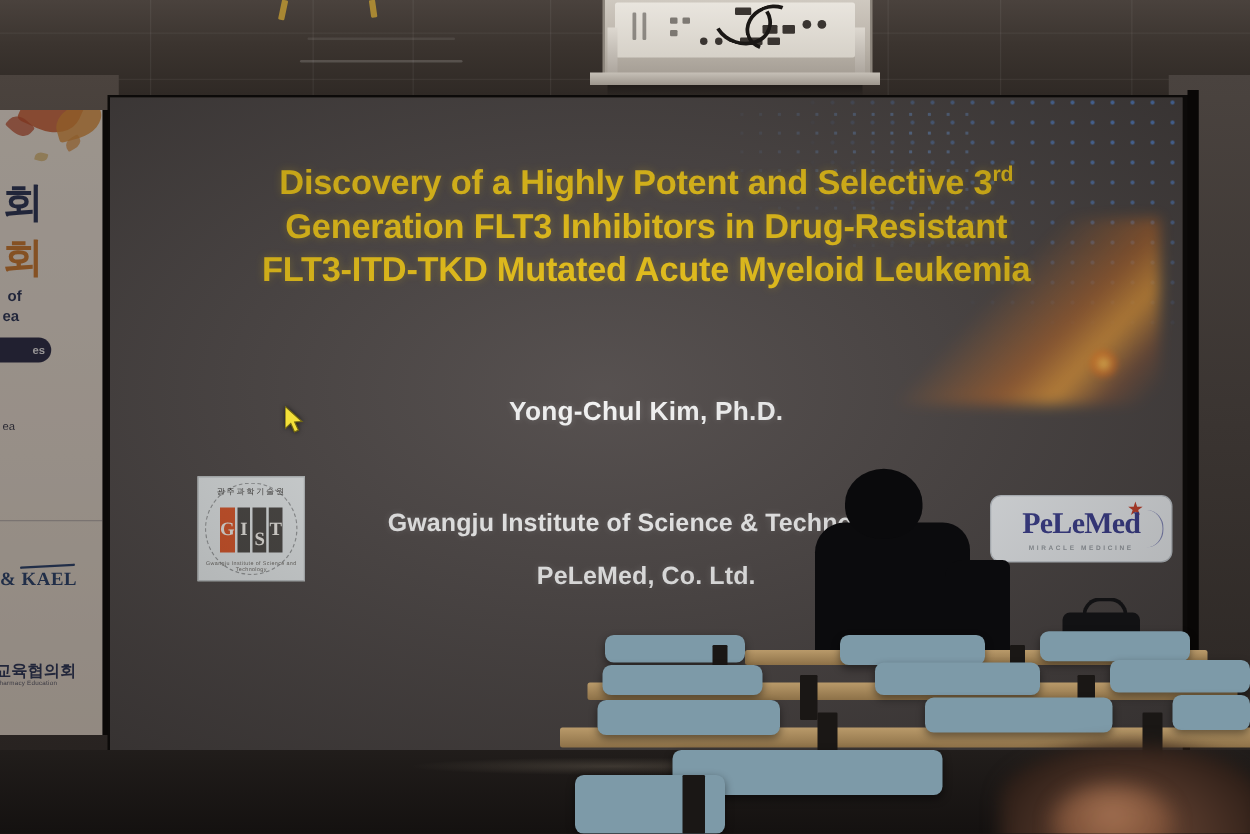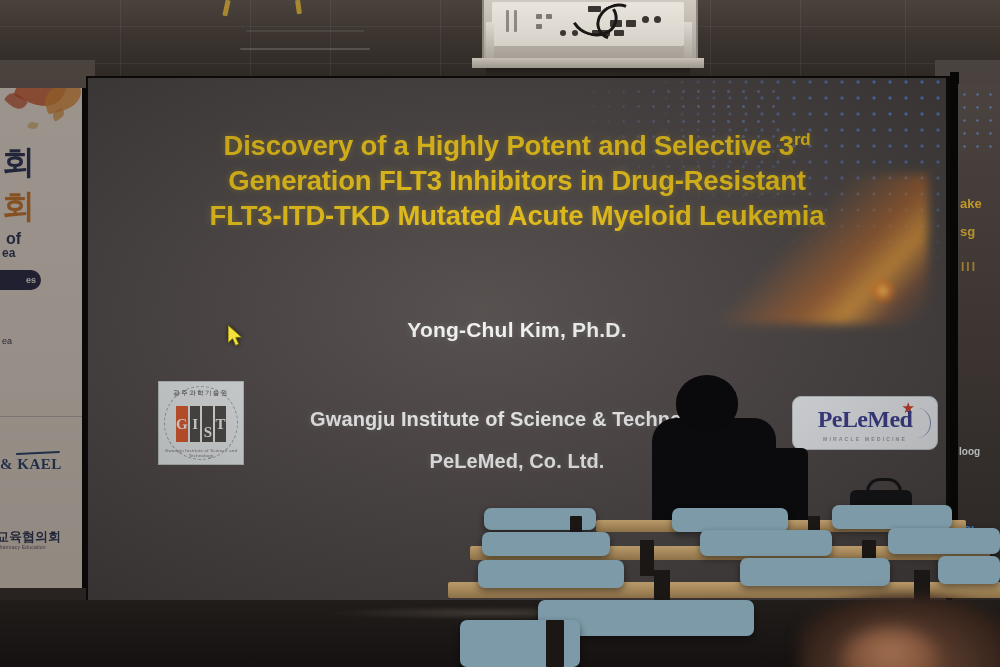--- a/index.html
+++ b/index.html
@@ -117,21 +117,21 @@
     filter:drop-shadow(0 0 2px rgba(0,0,0,.6));}
 
   
   .banner{position:absolute;left:0;top:88px;width:82px;height:500px;
     background:linear-gradient(180deg,#efe9e2 0%,#e7e0d8 55%,#ded6cd 100%);
     overflow:hidden;}
   .banner-dim{position:absolute;inset:0;background:rgba(40,30,24,.42);}
   .leaf{position:absolute;border-radius:60% 10% 60% 10%;}
   .bn-kr1{position:absolute;left:2px;top:52px;font-size:33px;font-weight:bold;color:#1d2b54;}
   .bn-kr2{position:absolute;left:2px;top:96px;font-size:33px;font-weight:bold;color:#c8752c;}
-  .bn-en1{position:absolute;left:6px;top:142px;font-size:16px;font-weight:bold;color:#1d2b54;}
+  .bn-en1{position:absolute;left:6px;top:142px;font-size:12px;font-weight:bold;color:#1d2b54;}
   .bn-en2{position:absolute;left:2px;top:158px;font-size:12px;font-weight:bold;color:#1d2b54;}
   .bn-pill{position:absolute;left:-22px;top:182px;width:58px;height:20px;border-radius:10px;
     background:#1d2243;color:#e6e8ee;font-size:9px;font-weight:bold;
     display:flex;align-items:center;justify-content:flex-end;padding-right:5px;}
   .bn-mid{position:absolute;left:2px;top:248px;font-size:9px;color:#2a2f45;}
   .bn-rule{position:absolute;left:0;top:328px;width:82px;height:1px;background:rgba(40,45,70,.25);}
   .bn-kael{position:absolute;left:0px;top:368px;font-size:15px;font-weight:bold;
     color:#1d3a6b;font-family:"Liberation Serif",serif;letter-spacing:.5px;}
   .bn-kael-bar{position:absolute;left:16px;top:364px;width:44px;height:2px;background:#1d3a6b;
     border-radius:2px;transform:rotate(-3deg);}
@@ -288,28 +288,20 @@
 
     <div class="screen-vign"></div>
   </div>
   <div class="screen-bottom-bar"></div>
 
   <svg class="cursor" width="17" height="23" viewBox="0 0 17 23">
     <polygon points="0,0 0,18 4.6,13.8 7.6,20.6 10.8,19.1 7.8,12.6 13.6,12.2" fill="#f3e03a" stroke="#6f6512" stroke-width="1"></polygon>
   </svg>
 
   <div class="rscreen-edge"></div>
-  <div class="rscreen">
-    <div class="rs-dots"></div>
-    <div class="rs-y1">ake</div>
-    <div class="rs-y2">sg</div>
-    <div class="rs-y3">III</div>
-    <div class="rs-w">loog</div>
-    <div class="rs-b">ICI</div>
-  </div>
 
   <div class="floor"></div>
   <div class="floor-sheen"></div>
 
   <div class="person-body" style="left:652px;top:418px;width:124px;height:112px;"></div>
   <div class="person-head" style="left:676px;top:375px;width:62px;height:56px;"></div>
   <div class="person-body" style="left:756px;top:448px;width:52px;height:74px;border-radius:14px 6px 2px 2px;"></div>
 
   <div class="bag-handle" style="left:866px;top:478px;width:30px;height:14px;"></div>
   <div class="bag" style="left:850px;top:490px;width:62px;height:26px;"></div>

